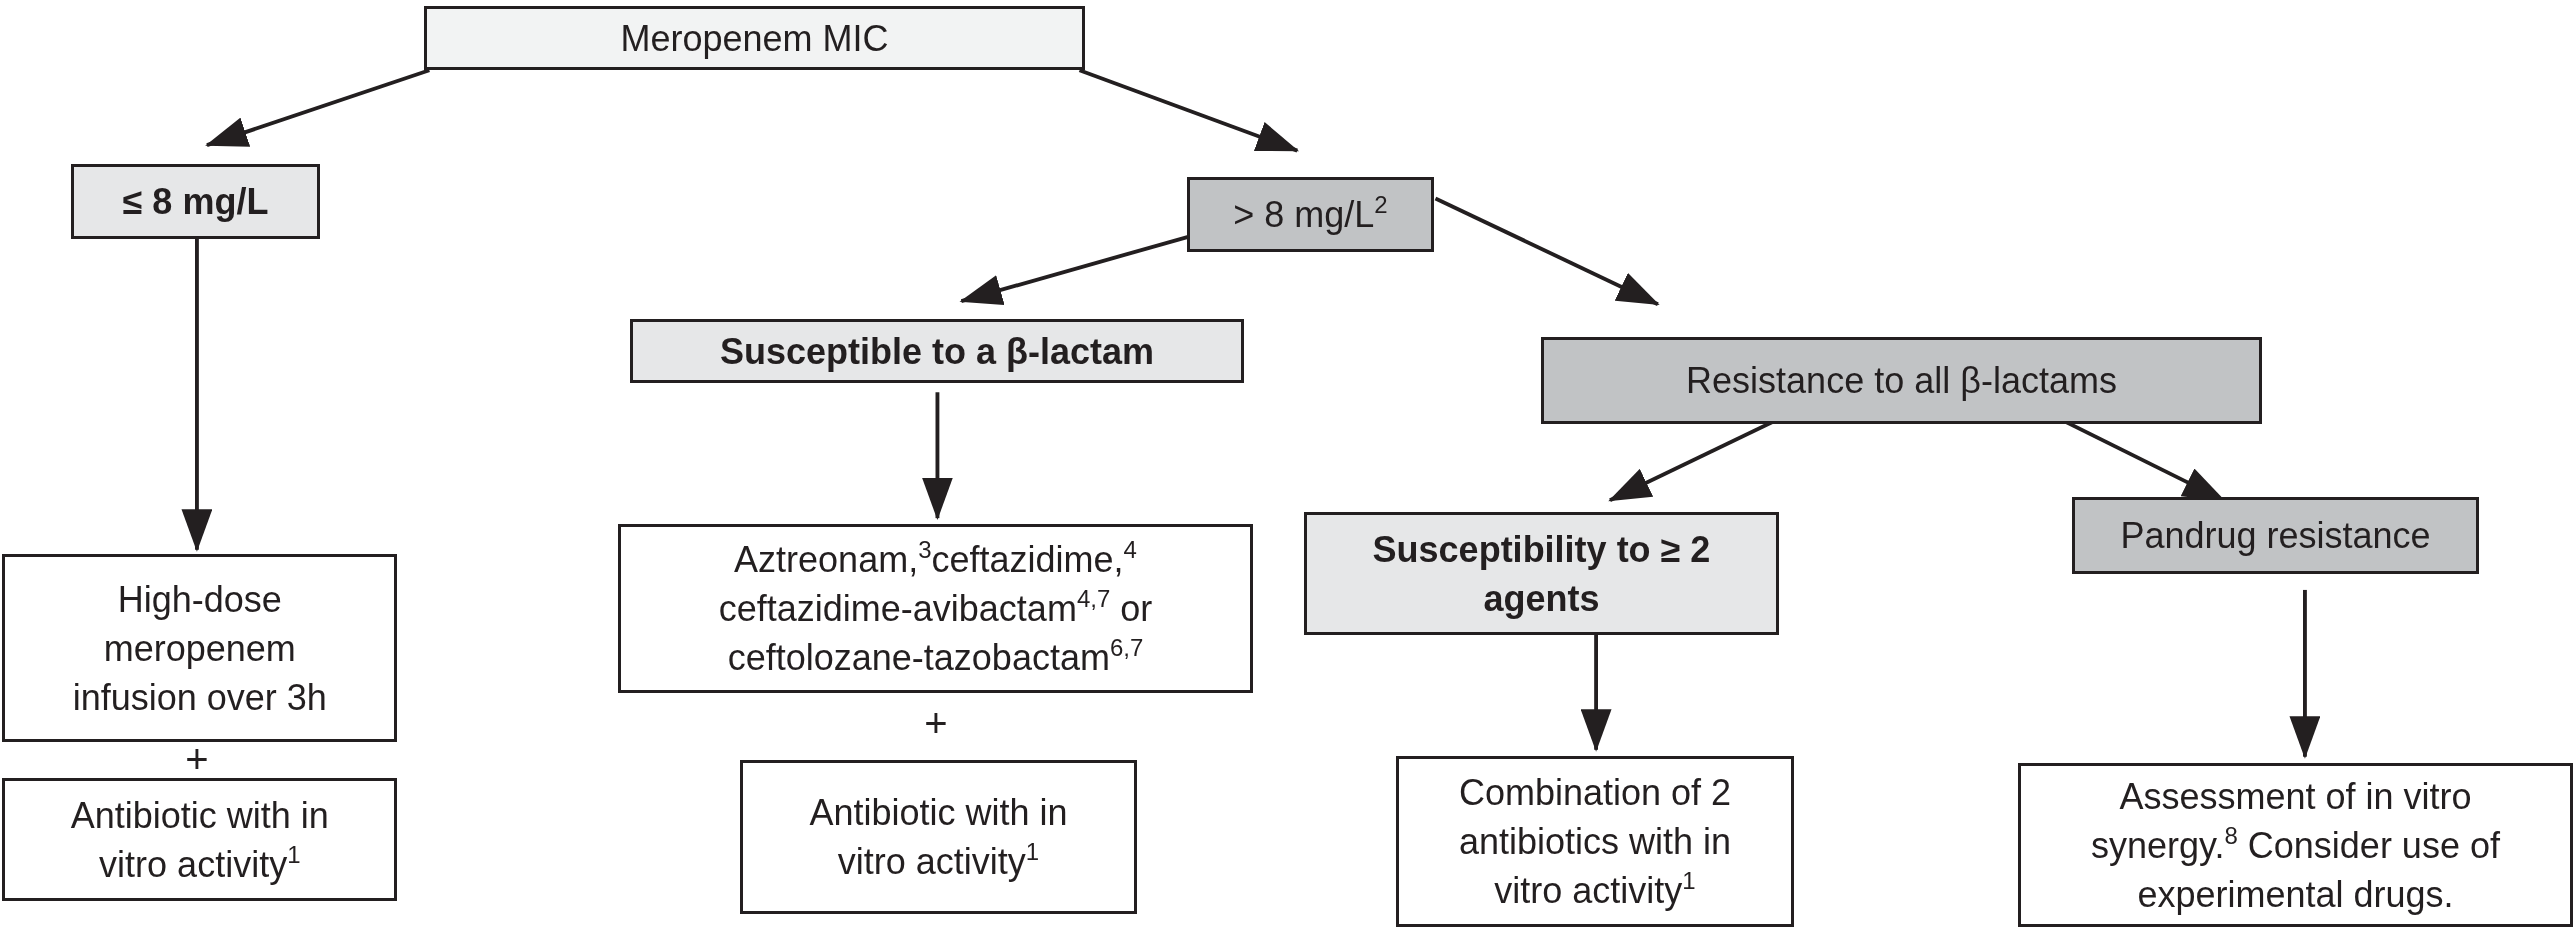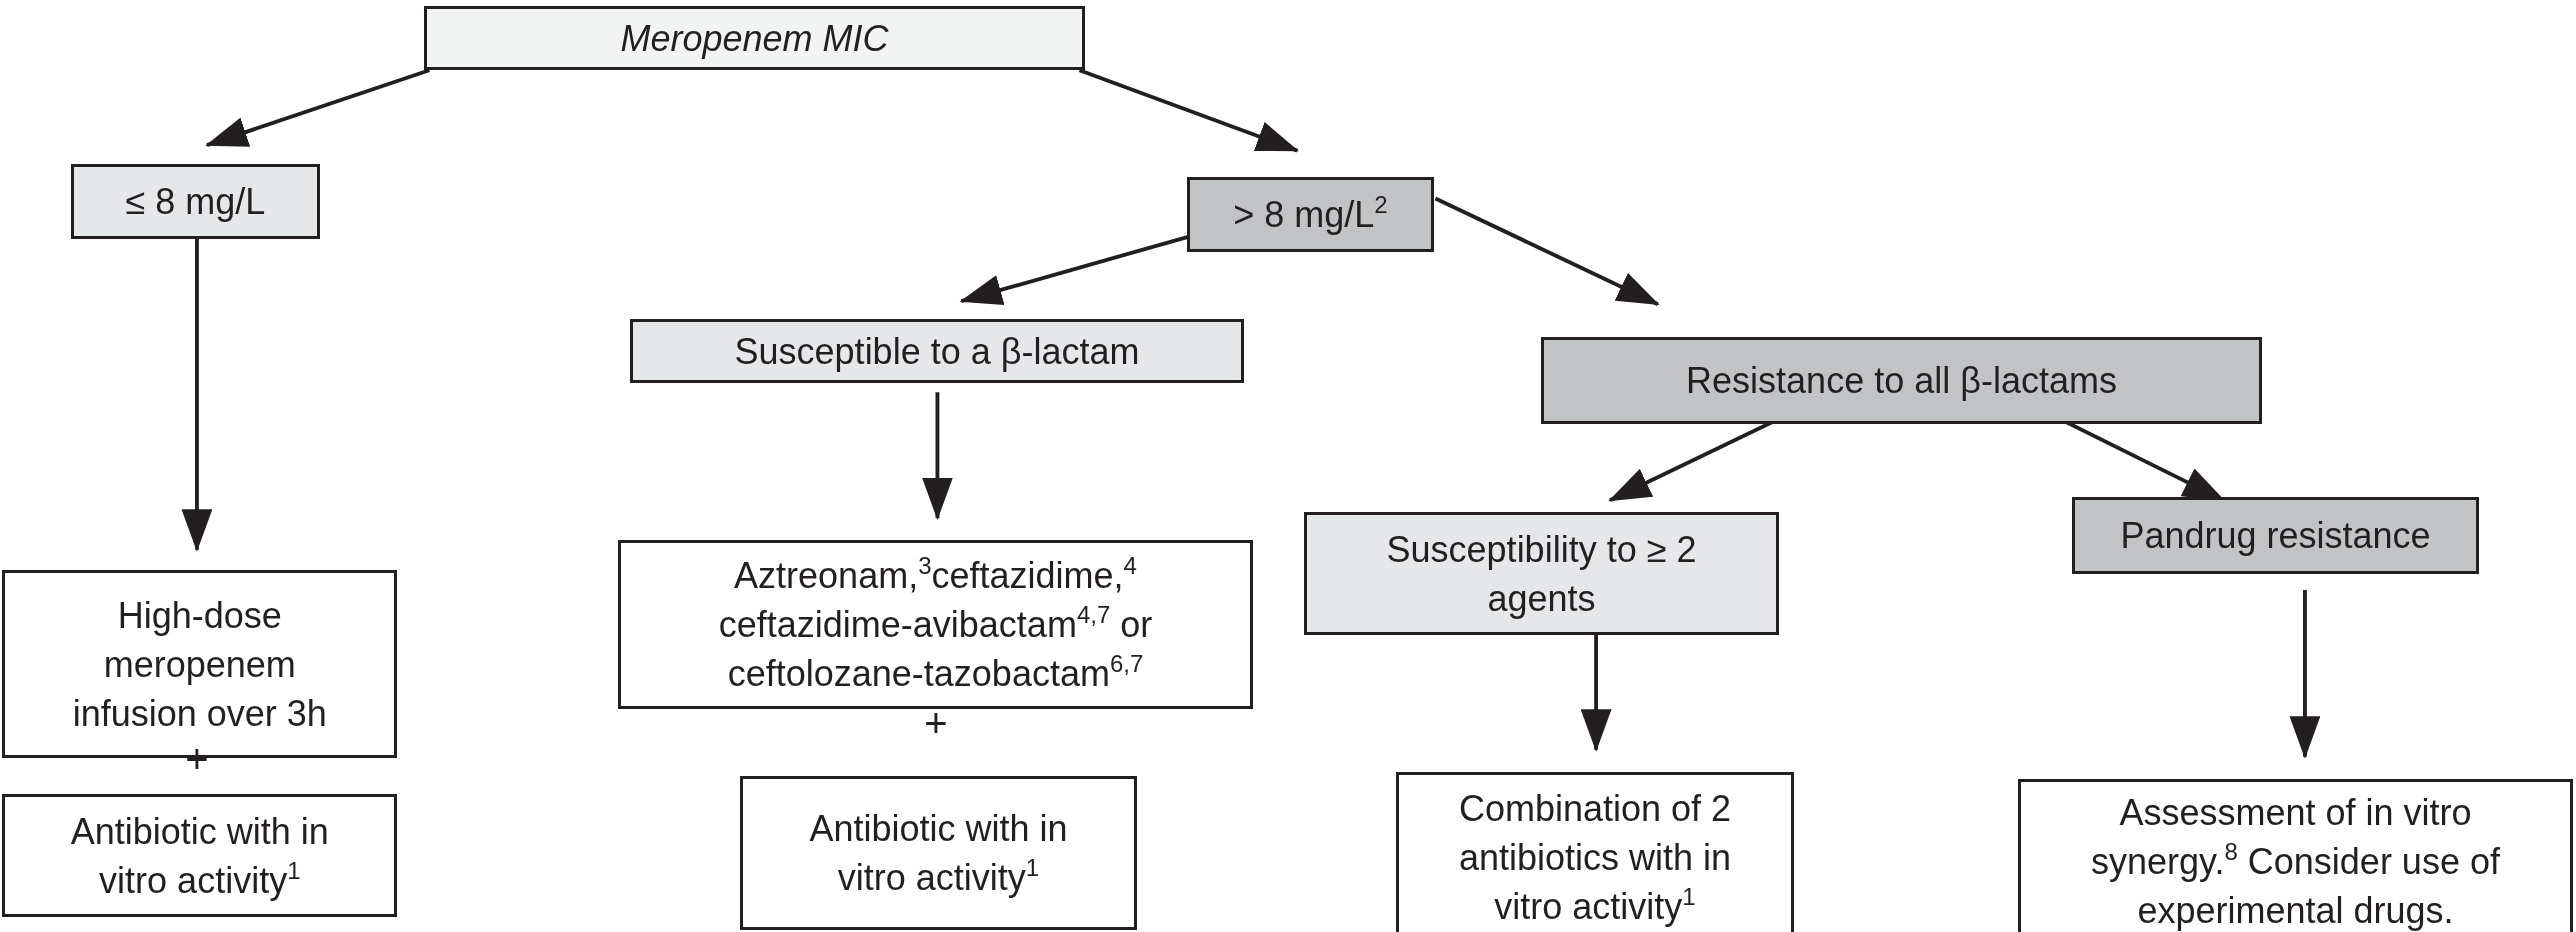--- a/index.html
+++ b/index.html
@@ -19,24 +19,24 @@
     box-sizing:border-box;
     border:3.1px solid var(--ink,#231f20);
     display:flex;flex-direction:column;
     align-items:center;justify-content:center;
     text-align:center;
     font-size:36px;
     line-height:49px;
   }
   .node .ln{height:49px;line-height:49px;white-space:nowrap;}
   .sup{font-size:24px;position:relative;top:-14px;}
-  .tone-lightest{background:var(--node-fill-lightest,#f2f3f3);font-style:italic;}
-  .tone-light{background:var(--node-fill-light,#e6e7e8);}
+  .tone-lightest{background:var(--node-fill-lightest,#f2f3f3);}
+  .tone-light{background:var(--node-fill-light,#e6e7e8);font-weight:bold;}
   .tone-medium{background:var(--node-fill-medium,#c1c3c5);margin-top:13px;}
-  .tone-white{background:var(--node-fill-white,#ffffff);margin-top:16px;}
+  .tone-white{background:var(--node-fill-white,#ffffff);}
   .plus{
     position:absolute;
     display:flex;align-items:center;justify-content:center;
     font-size:40px;font-weight:400;
     color:var(--ink,#231f20);
   }
 </style>
 </head>
 <body>
 

